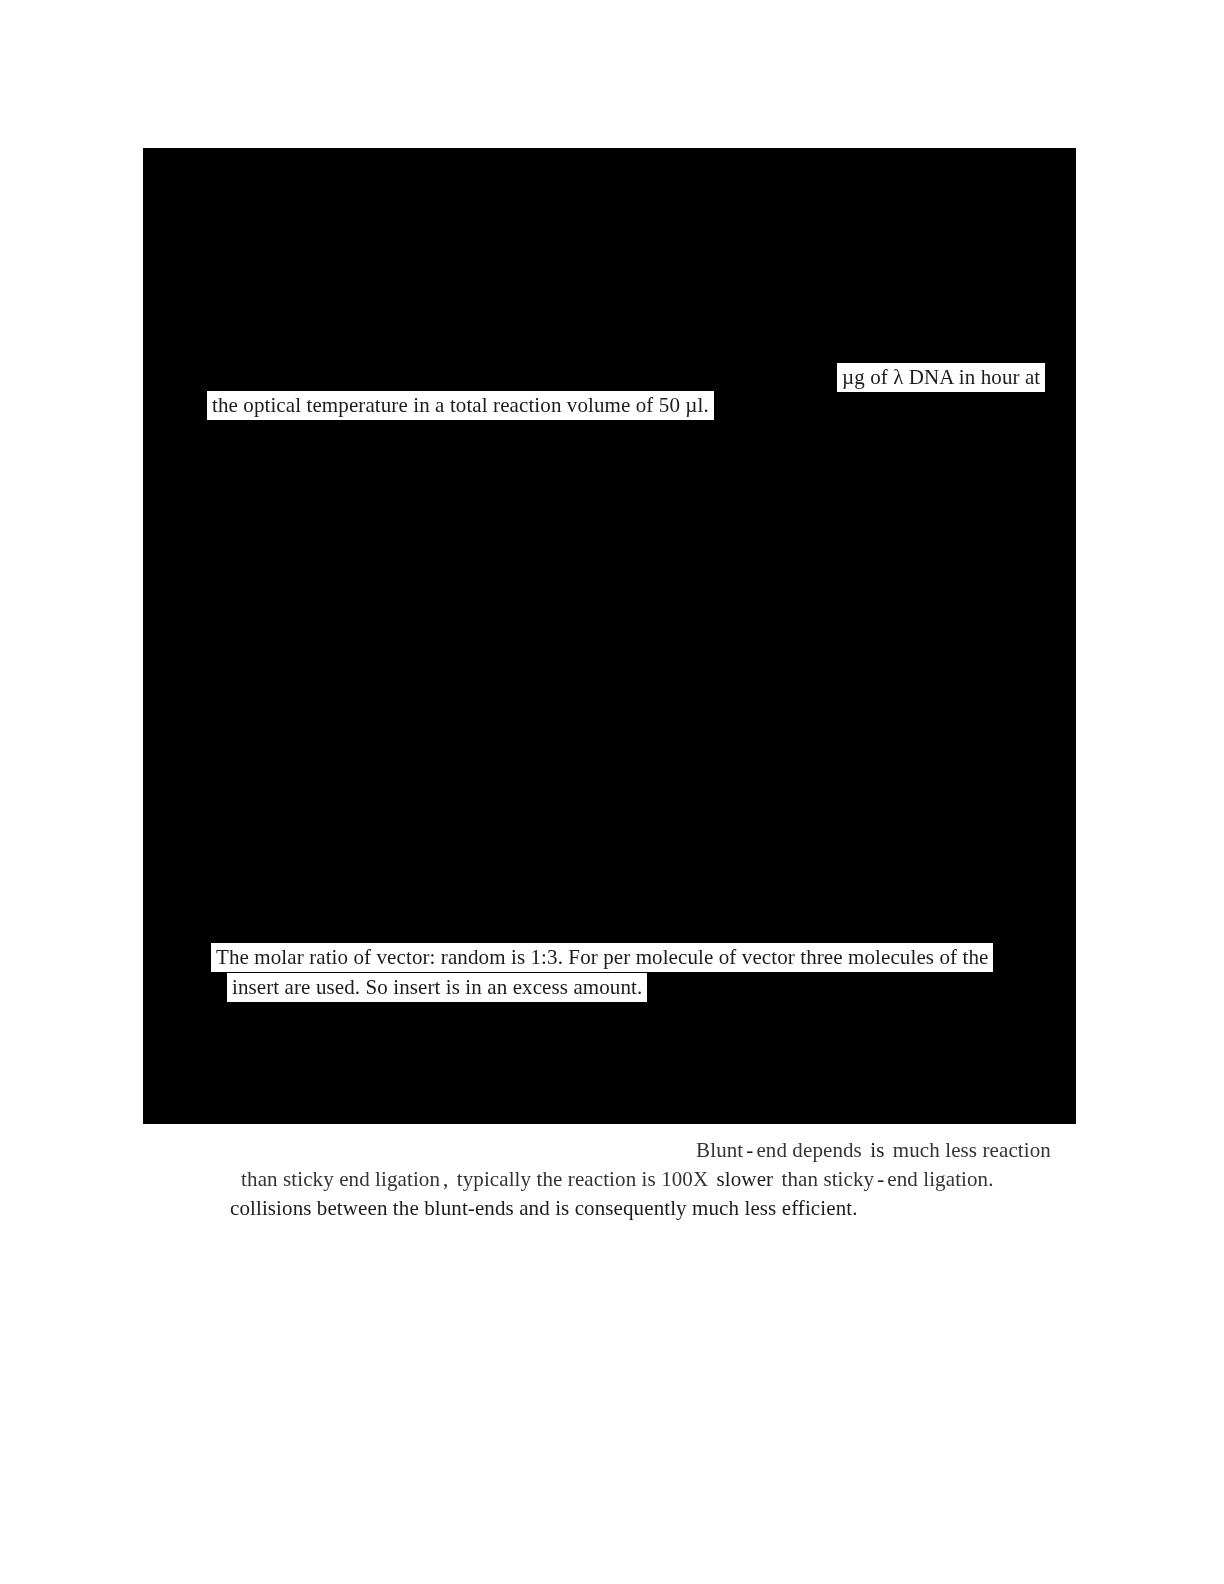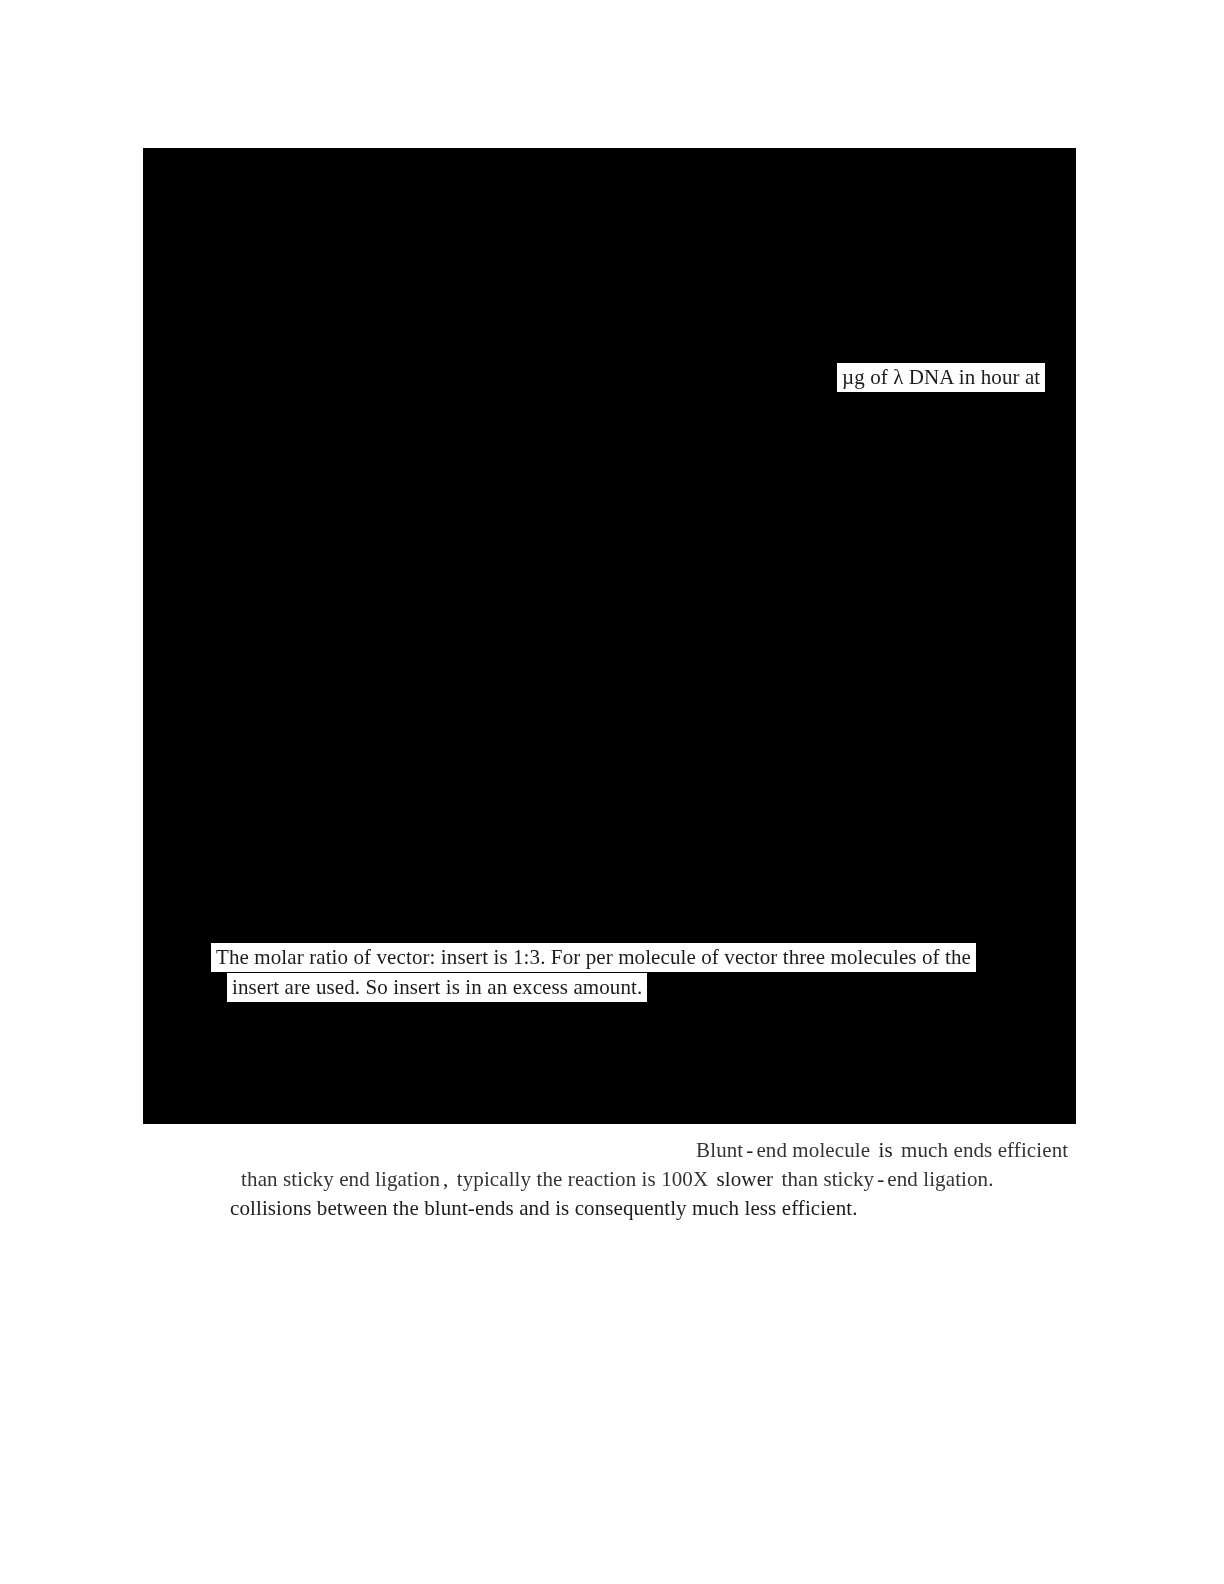--- a/index.html
+++ b/index.html
@@ -58,26 +58,27 @@
   .pos-blunt-4 { left: 66px;  top: 1046px; margin-left: 16px; }
 </style>
 </head>
 <body>
 
 <div class="doc-canvas">
 
   <div class="redacted-page">
 
     <div class="line hl-line pos-top-1">µg of λ DNA in hour at</div>
+    <div class="line hl-line pos-top-2">the optical temperature in a total reaction volume of 50 µl.</div>
 
-    <div class="line hl-line pos-molar-1">The molar ratio of vector: insert is 1:3. For per molecule of vector three molecules of the</div>
+    <div class="line hl-line pos-molar-1">The molar ratio of vector: random is 1:3. For per molecule of vector three molecules of the</div>
     <div class="line hl-line pos-molar-2">insert are used. So insert is in an excess amount.</div>
 
     <div class="line pos-blunt-1">
-      <span class="dim">Blunt</span><span class="hl">-</span><span class="dim">end molecule </span><span class="hl">is</span><span class="dim"> much ends efficient</span>
+      <span class="dim">Blunt</span><span class="hl">-</span><span class="dim">end depends </span><span class="hl">is</span><span class="dim"> much less reaction</span>
     </div>
 
     <div class="line pos-blunt-2">
       <span class="dim">than sticky end ligation</span><span class="hl">,</span><span class="dim"> typically the reaction is 100X </span><span class="hl">slower</span><span class="dim"> than sticky</span><span class="hl">-</span><span class="dim">end ligation.</span>
     </div>
 
     <div class="line hl-line pos-blunt-4">collisions between the blunt-ends and is consequently much less efficient.</div>
 
   </div>
 </div>

